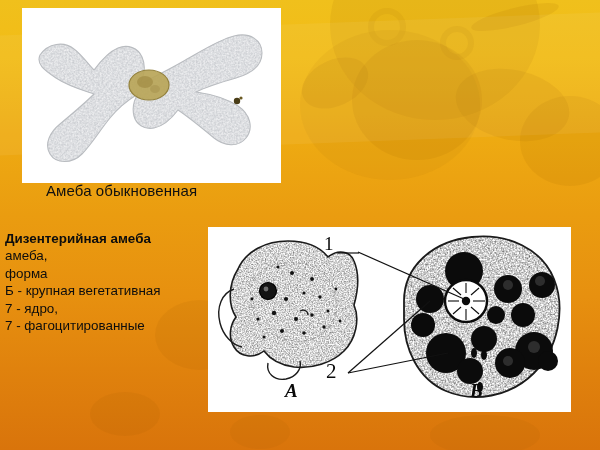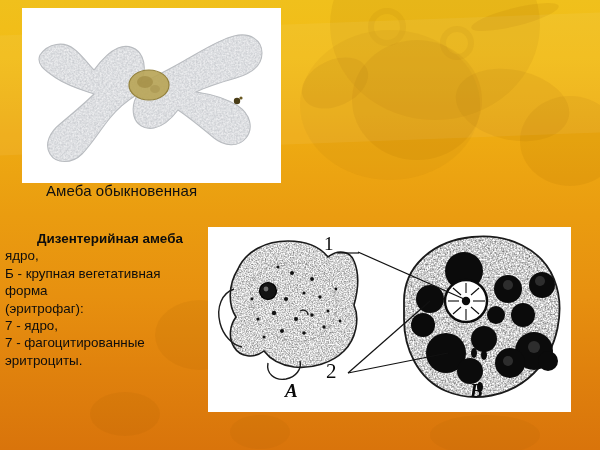--- a/index.html
+++ b/index.html
@@ -75,21 +75,21 @@
   }
   #text-block {
     position: absolute;
     left: 5px;
     top: 230px;
     width: 200px;
     color: #0d0d0d;
     font-size: 13.4px;
     line-height: 17.4px;
   }
-  #text-block .heading { font-weight: bold; margin-left: 32px; }
+  #text-block .heading { font-weight: bold; }
 
   
   .fig-label {
     position: absolute;
     font-family: "Liberation Serif", serif;
     font-style: italic;
     font-weight: bold;
     font-size: 19px;
     color: #0a0a0a;
   }
@@ -177,27 +177,25 @@
 
       <circle cx="215" cy="93" r="3.2" fill="#4a3d17"></circle>
       <circle cx="219" cy="90" r="1.6" fill="#6b5a22"></circle>
     </svg>
   </div>
 
   <div id="photo-caption">Амеба обыкновенная</div>
 
   <div id="text-block">
     <div class="heading">Дизентерийная амеба</div>
-    <div>ядро,</div>
+    <div>амеба,</div>
+    <div>форма</div>
     <div>Б - крупная вегетативная</div>
-    <div>форма</div>
-    <div>(эритрофаг):</div>
     <div>7 - ядро,</div>
     <div>7 - фагоцитированные</div>
-    <div>эритроциты.</div>
   </div>
 
   <div class="panel" id="figure-panel">
     <svg width="363" height="185" viewBox="0 0 363 185">
       <defs>
         <filter id="stipple">
           <feTurbulence type="fractalNoise" baseFrequency="0.75" numOctaves="3" seed="3" result="s"></feTurbulence>
           <feColorMatrix in="s" type="matrix" values="0 0 0 0 0.08  0 0 0 0 0.08  0 0 0 0 0.08  0 0 0 -1.55 1.05"></feColorMatrix>
         </filter>
         <filter id="stippleB">

